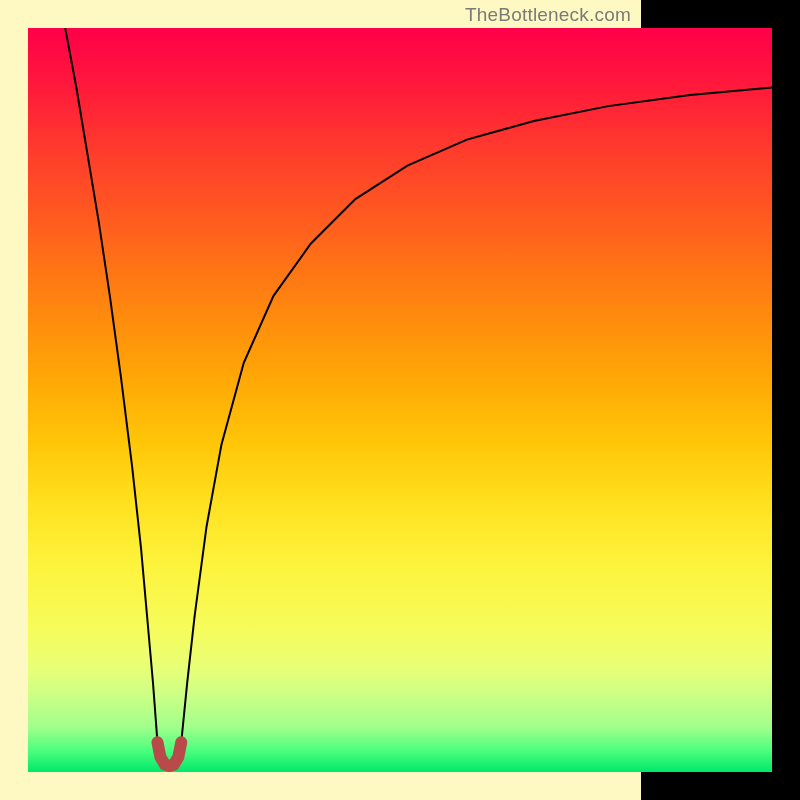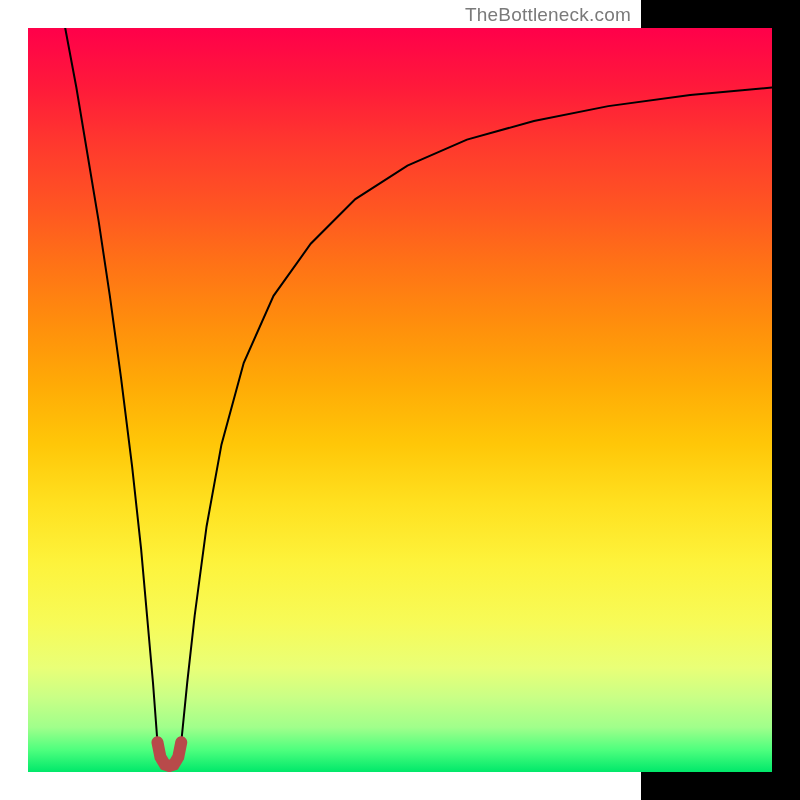--- a/index.html
+++ b/index.html
@@ -8,21 +8,21 @@
     width: 800px;
     height: 800px;
     overflow: hidden;
     background: #000;
     font-family: Arial, Helvetica, sans-serif;
   }
   .frame {
     position: relative;
     width: 641px;
     height: 800px;
-    background: #ffffff;
+    background: #fef9c3;
   }
   .plot-area {
     position: absolute;
     left: 28px;
     top: 28px;
     width: 744px;
     height: 744px;
     overflow: hidden;
   }
   .gradient {

